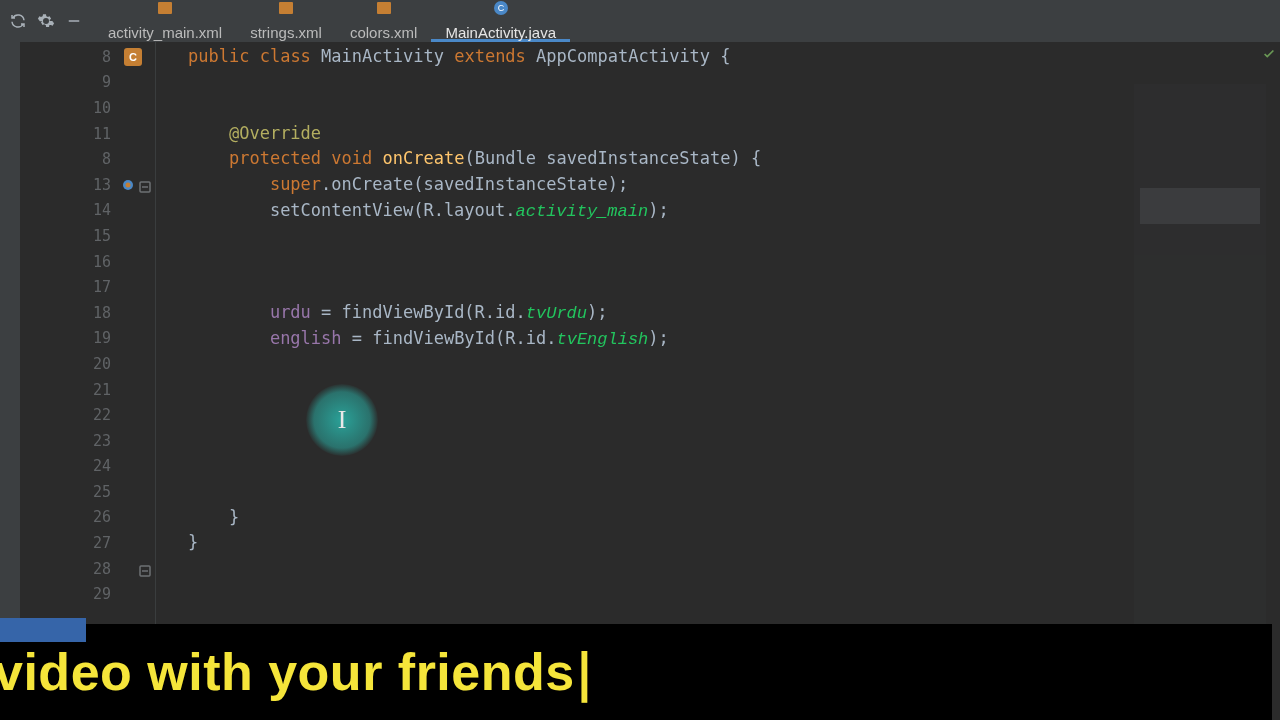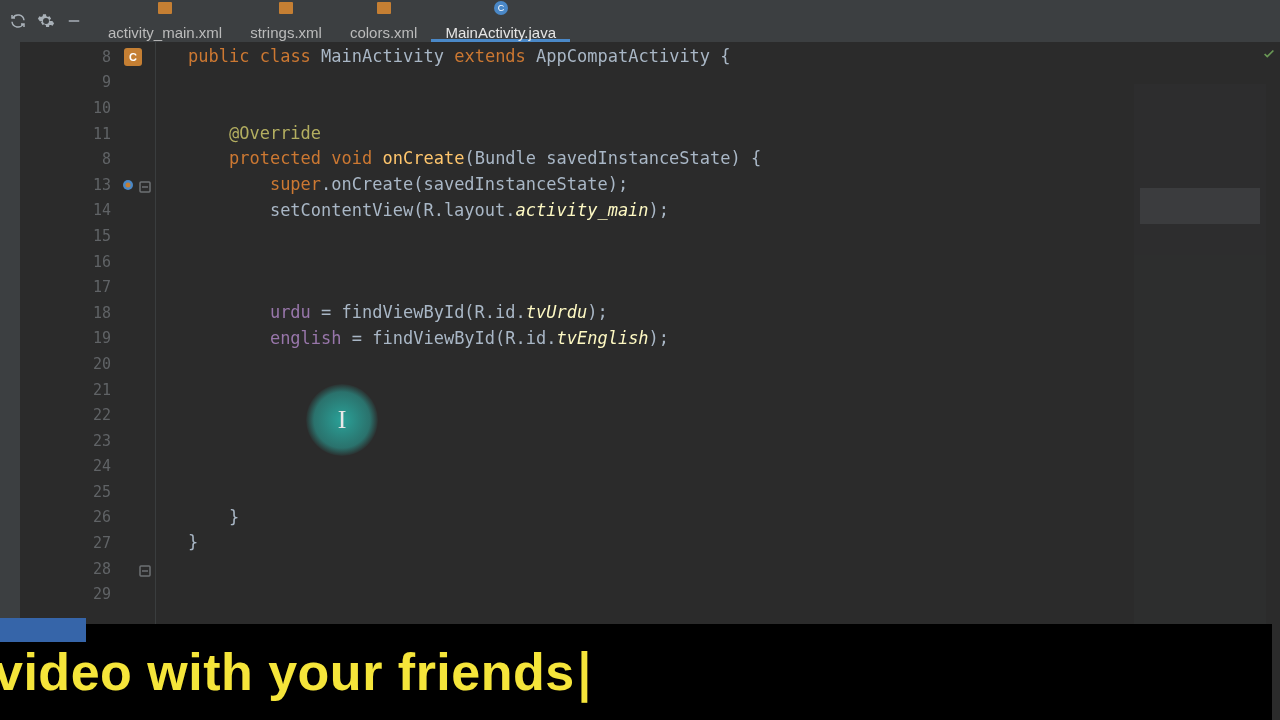--- a/index.html
+++ b/index.html
@@ -104,21 +104,21 @@
     color:#a9b7c6;
     line-height:25.6px;
     position:relative;
   }
   .code .row { height:25.6px; white-space:pre; padding-left:8px;margin-left:24px; }
   .kw  { color:#cc7832; }
   .type{ color:#a9b7c6; }
   .name{ color:#ffc66d; }
   .field{ color:#9876aa; }
   .ann { color:#b3ae60; }
-  .res { color:#fef9c3; font-style:italic; }
+  .res { color:#22c55e; font-style:italic;font-family:Liberation Mono, monospace; }
   .pun { color:#a9b7c6; }
 
   
   .right-strip {
     position:absolute; right:0; top:42px; width:14px; bottom:0;
     background:#2b2b2b;
   }
   .right-strip .ok {
     position:absolute; right:4px; top:4px; color:#6a9955;
   }

